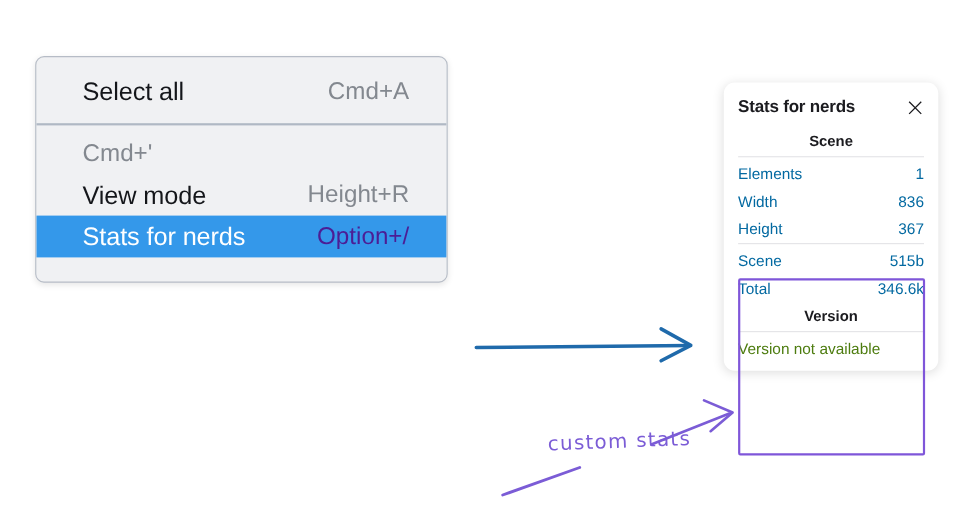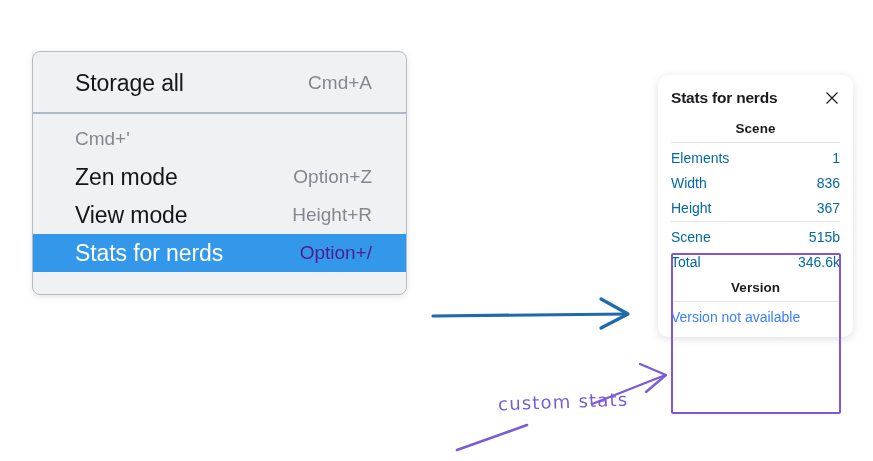--- a/index.html
+++ b/index.html
@@ -45,21 +45,21 @@
     box-sizing: border-box;
     cursor: default;
   }
   .menu-item .label {
     font-size: 23px;
     color: #14161a;
     letter-spacing: -0.1px;
     white-space: nowrap;
   }
   .menu-item .shortcut {
-    font-size: 19px;
+    font-size: 22px;
     color: #83888f;
     white-space: nowrap;
   }
   .menu-item.highlight { background: #3498ea; }
   .menu-item.highlight .label { color: #ffffff; }
   .menu-item.highlight .shortcut { color: #4c1d95; }
   .menu-footer { height: 22px; }
 
   
   #stats-panel {
@@ -110,21 +110,21 @@
     align-items: baseline;
     font-size: 14px;
     color: #0369a1;
     padding: 3px 0;
     line-height: 1.35;
   }
   .stat-row .k { white-space: nowrap; }
   .stat-row .v { white-space: nowrap; }
   .full-row {
     font-size: 14px;
-    color: #3b82f6;
+    color: #4d7c0f;
     padding: 4px 0 2px 0;
   }
 
   
   #custom-stats-box {
     position: absolute;
     left: 671px;
     top: 253px;
     width: 170px;
     height: 161px;
@@ -153,34 +153,30 @@
     transform: rotate(-2.2deg);
   }
 </style>
 </head>
 <body>
 
 <div id="context-menu">
 
   <div class="menu-section first">
     <div class="menu-item">
-      <span class="label">Storage all</span>
+      <span class="label">Select all</span>
       <span class="shortcut">Cmd+A</span>
     </div>
   </div>
 
   <div class="menu-divider"></div>
 
   <div class="menu-section second">
     <div class="menu-item">
       <span class="shortcut">Cmd+'</span>
-    </div>
-    <div class="menu-item">
-      <span class="label">Zen mode</span>
-      <span class="shortcut">Option+Z</span>
     </div>
     <div class="menu-item">
       <span class="label">View mode</span>
       <span class="shortcut">Height+R</span>
     </div>
     <div class="menu-item highlight">
       <span class="label">Stats for nerds</span>
       <span class="shortcut">Option+/</span>
     </div>
     <div class="menu-footer"></div>

